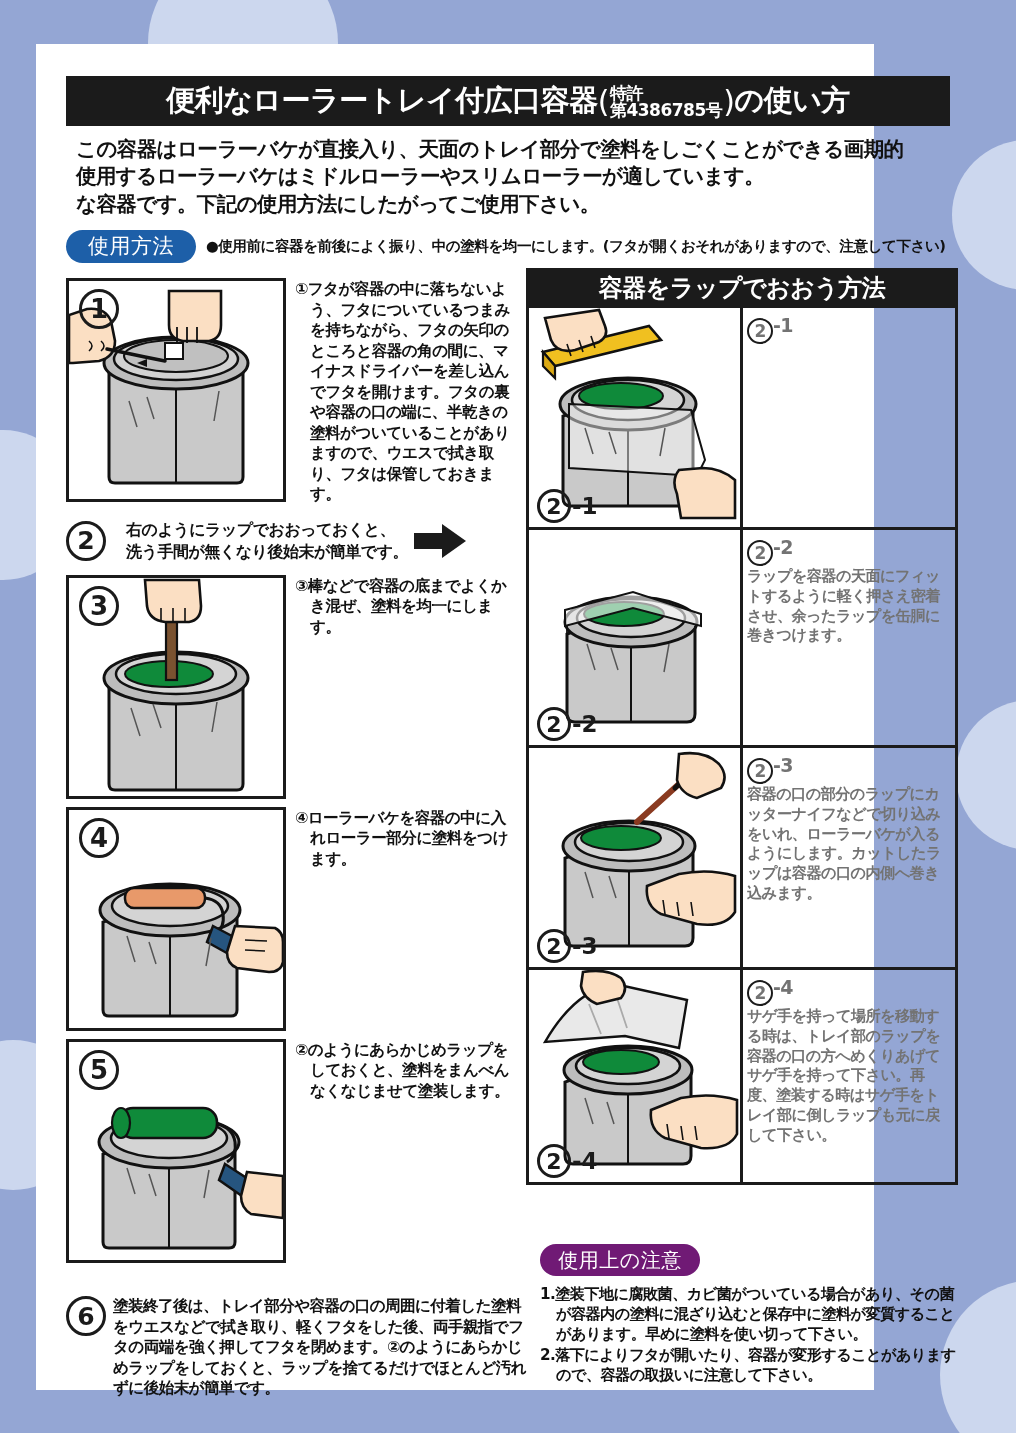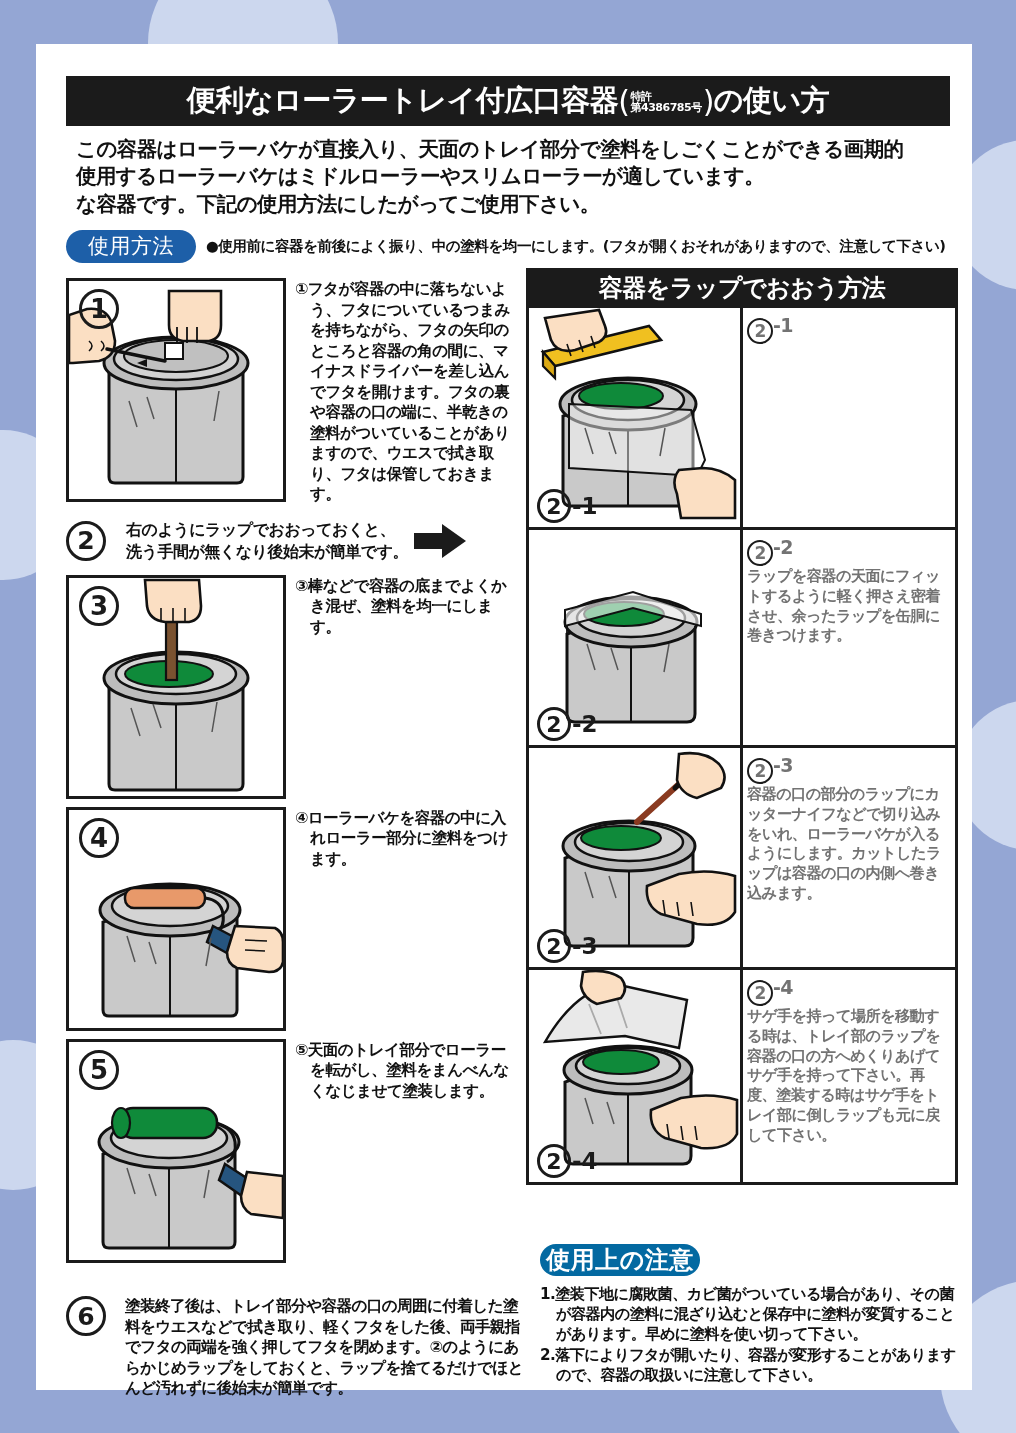--- a/index.html
+++ b/index.html
@@ -18,21 +18,21 @@
   .c2 { left: 952px;  top: 140px;  width: 150px; height: 150px; }
   .c3 { left: -72px;  top: 430px;  width: 150px; height: 150px; }
   .c4 { left: 956px;  top: 700px;  width: 150px; height: 150px; }
   .c5 { left: -62px;  top: 1040px; width: 150px; height: 150px; }
   .c6 { left: 940px;  top: 1280px; width: 190px; height: 190px; }
 
   
   .sheet {
     position: absolute;
     left: 36px; top: 44px;
-    width: 936px; height: 1346px;
+    width: 838px; height: 1346px;
     background: #ffffff;
     z-index: 2;
   }
   .inner {
     position: absolute;
     left: 12px; top: 12px;
     width: 920px; height: 1322px;
   }
 
   
@@ -43,21 +43,21 @@
     display: flex; align-items: center; justify-content: center;
   }
   .title-text {
     color: #fff; font-size: 29px; font-weight: bold;
     letter-spacing: -0.5px; white-space: nowrap;
     display: flex; align-items: center;
   }
   .patent-stack {
     display: inline-flex; flex-direction: column;
     justify-content: center; line-height: 1.02;
-    font-size: 11px; font-weight: bold;
+    font-size: 17px; font-weight: bold;
     margin: 0 1px; transform: translateY(1px);
   }
   .paren { font-size: 30px; font-weight: normal; }
 
   
   .intro {
     position: absolute; left: 28px; top: 80px; width: 892px;
     font-size: 20.5px; font-weight: bold; line-height: 1.34;
     color: #111; letter-spacing: -0.6px;
   }
@@ -168,29 +168,29 @@
     border-radius: 50%; align-items: center; justify-content: center;
     font-size: 17px; font-weight: bold; vertical-align: -5px;
   }
 
   
   .bottom-left {
     position: absolute; left: 18px; top: 1240px; width: 462px;
     display: flex;
   }
   .bottom-left .txt {
-    margin-left: 19px; font-size: 15.6px; font-weight: bold;
+    margin-left: 7px; font-size: 15.6px; font-weight: bold;
     line-height: 1.315; color: #111; letter-spacing: -0.62px;
   }
   .caution-wrap { position: absolute; left: 492px; top: 1188px; width: 420px; }
   .pill-red {
-    background: #0369a1; color: #fff; border-radius: 17px;
+    background: #701a75; color: #fff; border-radius: 17px;
     width: 160px; height: 32px; display: flex;
     align-items: center; justify-content: center;
-    font-size: 24px; font-weight: bold; letter-spacing: 0.5px;
+    font-size: 20px; font-weight: normal; letter-spacing: 0.5px;
   }
   .caution-list {
     margin-top: 8px; font-size: 15.2px; font-weight: bold;
     line-height: 1.32; color: #111; letter-spacing: -0.6px;
   }
   .caution-list div { text-indent: -16px; margin-left: 16px; margin-bottom: 1px; }
 
   
   svg { display: block; }
 </style>
@@ -325,21 +325,21 @@
           <ellipse cx="100" cy="96" rx="58" ry="20" fill="#d4d4d4" stroke="#111" stroke-width="2.5"></ellipse>
 
           <rect x="50" y="66" width="98" height="30" rx="14" fill="#0f8a3a" stroke="#111" stroke-width="2.6"></rect>
           <ellipse cx="52" cy="81" rx="9" ry="15" fill="#0f8a3a" stroke="#111" stroke-width="2.2"></ellipse>
           <path d="M148 82 q16 4 18 18 q2 14 -8 20" stroke="#111" stroke-width="3" fill="none"></path>
           <path d="M156 122 L190 144 Q198 149 193 156 Q188 164 180 159 L150 138 Z" fill="#26557f" stroke="#111" stroke-width="2.5"></path>
           <path d="M178 130 L214 134 L214 176 L182 172 Q172 166 172 154 Z" fill="#fbdfc3" stroke="#111" stroke-width="2.6"></path>
           <path d="M58 126 l8 26 M80 132 l7 22 M140 128 l-5 28" stroke="#555" stroke-width="1.5" fill="none"></path>
         </svg>
       </div>
-      <div class="step-text">⑤天面のトレイ部分でローラーを転がし、塗料をまんべんなくなじませて塗装します。</div>
+      <div class="step-text">②のようにあらかじめラップをしておくと、塗料をまんべんなくなじませて塗装します。</div>
     </div>
 
   </div>
 
   <div class="right-col">
     <div class="rhead">容器をラップでおおう方法</div>
     <div class="rbox">
 
       <div class="rrow" style="height:222px">
         <div class="rfig">

